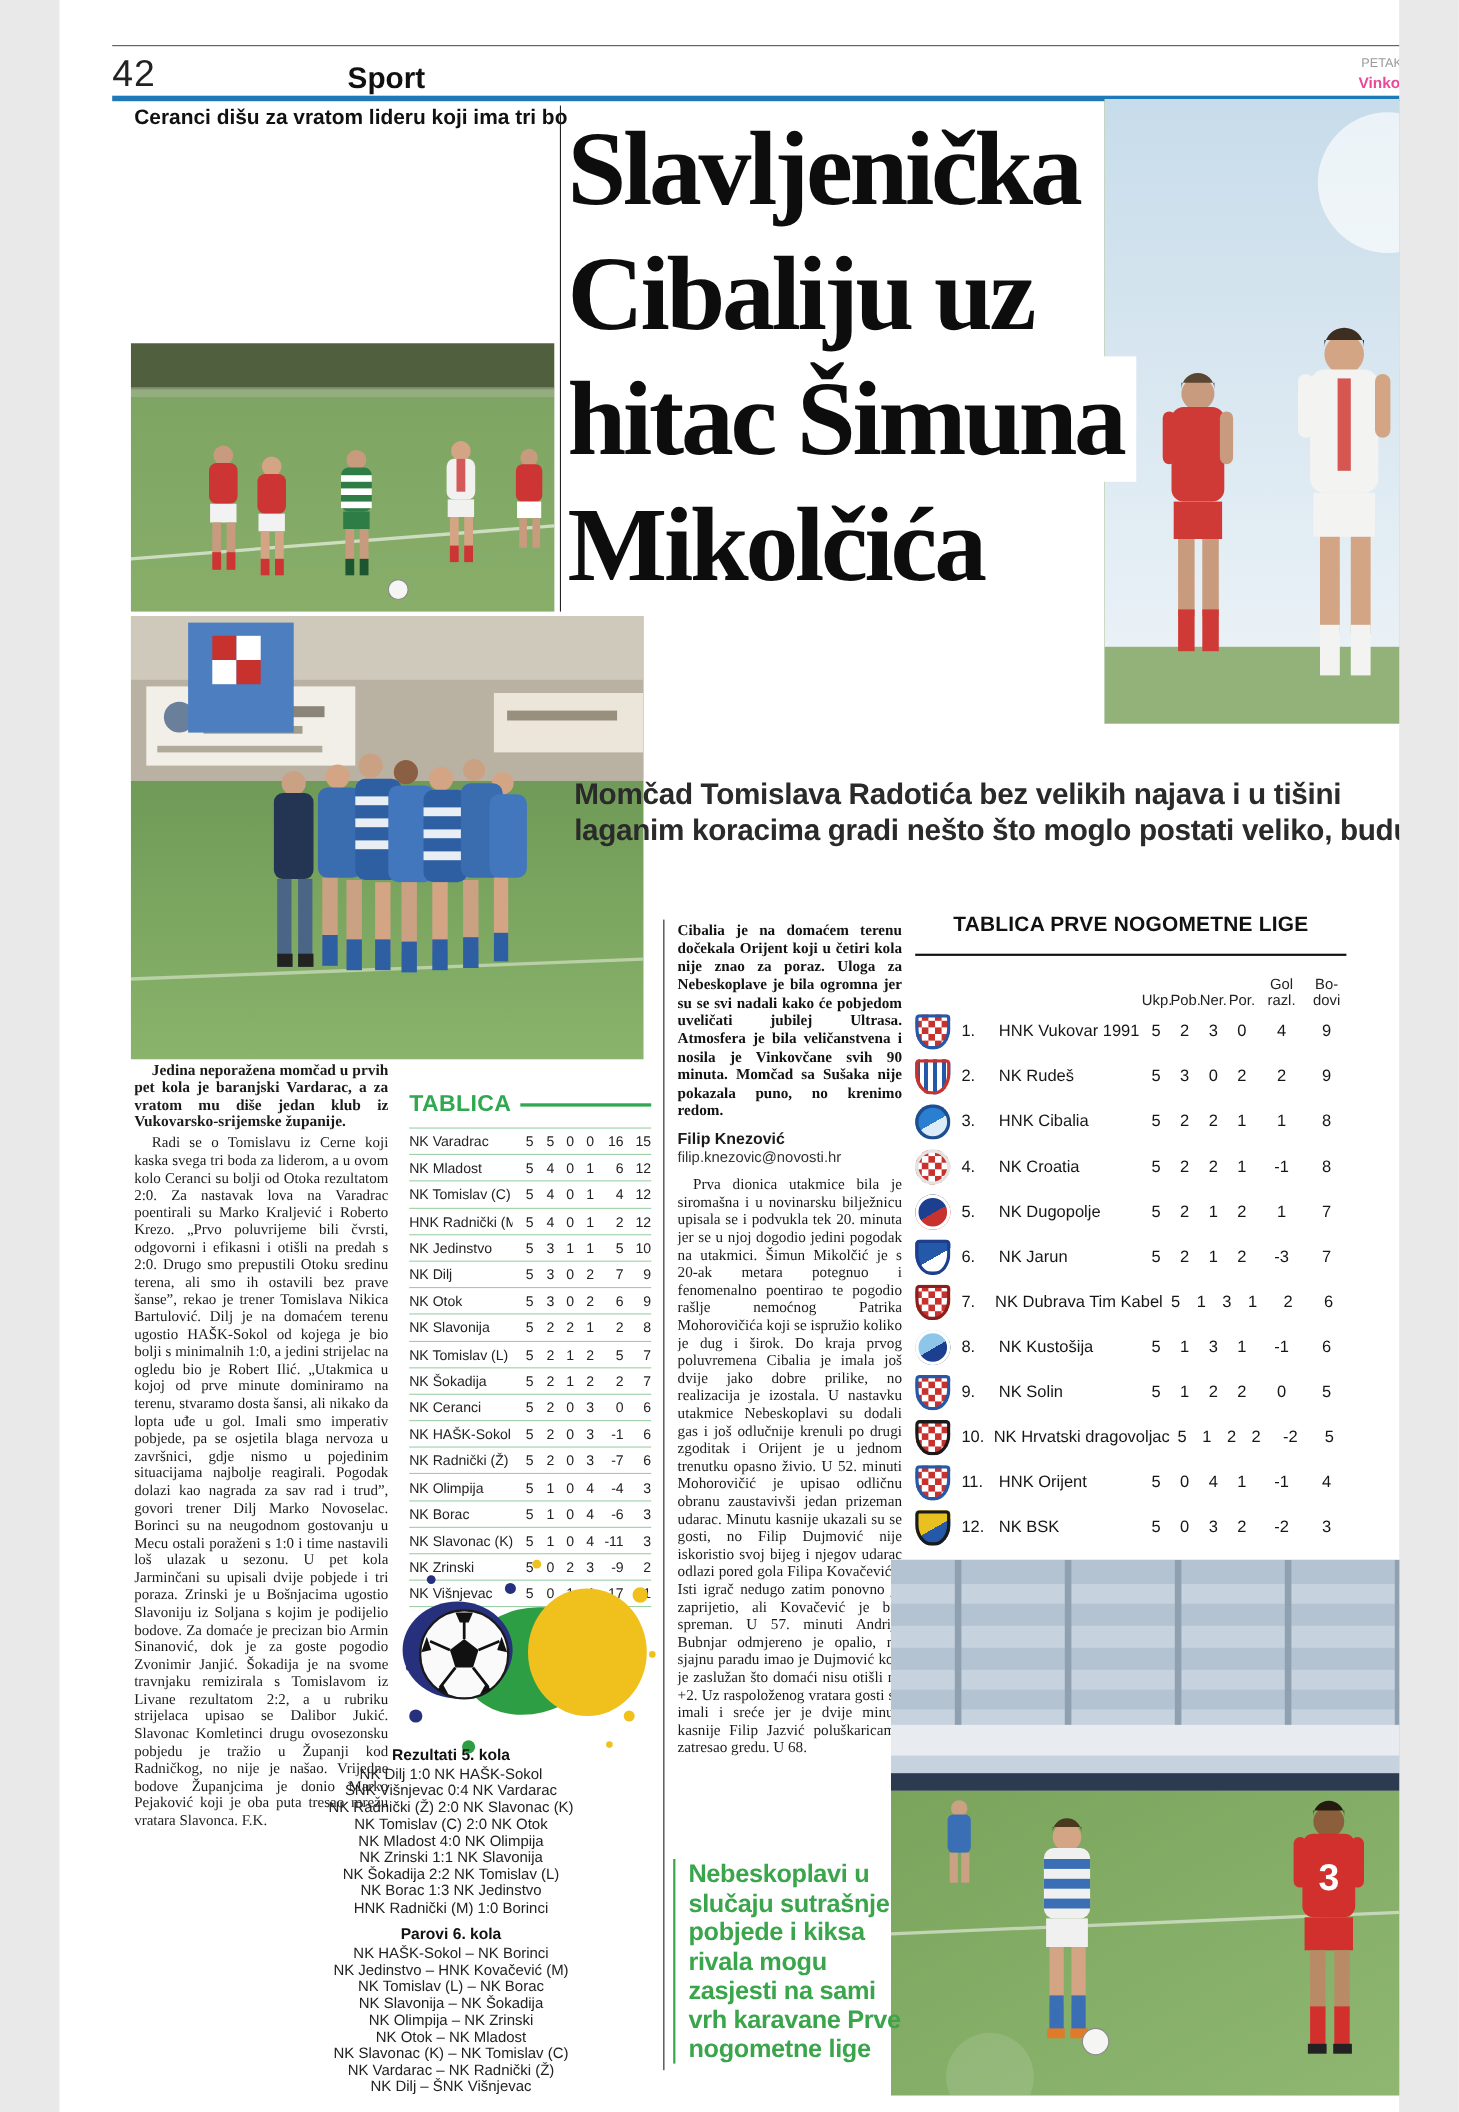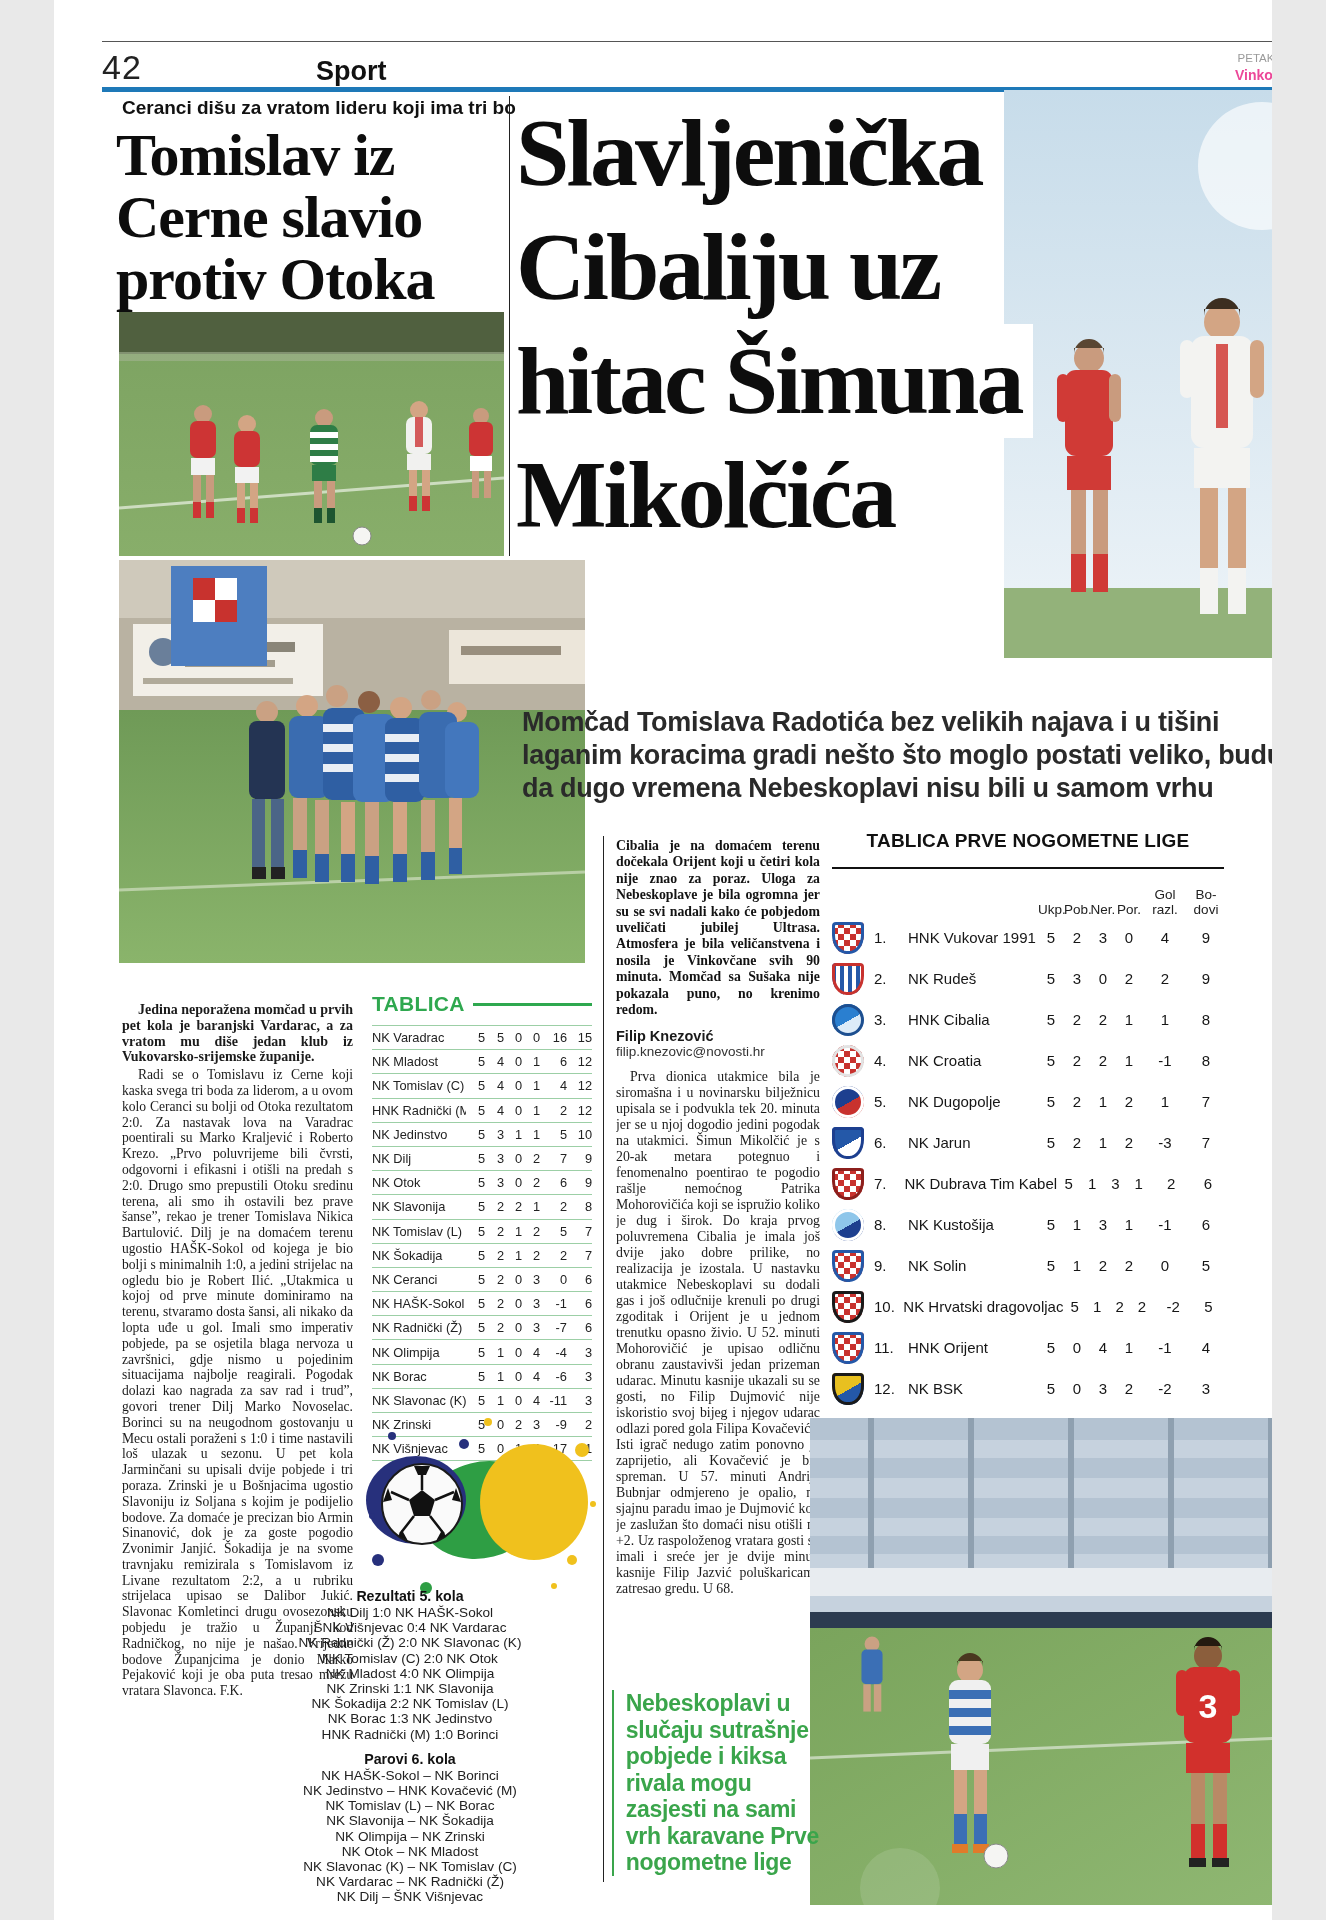--- a/index.html
+++ b/index.html
@@ -19,21 +19,21 @@
   
   .kicker{left:68px;top:97px;font-size:19px;font-weight:bold;color:#111;}
   #left-headline{left:62px;top:124px;width:410px;}
   .lh-line{font-family:"Liberation Serif",serif;font-weight:bold;font-size:60px;line-height:62px;letter-spacing:-1px;color:#0d0d0d;}
   .divider-a{left:455px;top:96px;width:0;height:460px;border-left:1px solid #222;}
   .divider-b{left:549px;top:836px;width:0;height:1046px;border-left:1px solid #222;}
 
   .photo{overflow:hidden;background:#9db58a;}
   .photo svg{display:block;}
 
-  #left-body{left:68px;top:1002px;width:231px;height:888px;overflow:hidden;
+  #left-body{left:68px;top:966px;width:231px;height:888px;overflow:hidden;
              font-family:"Liberation Serif",serif;font-size:13.6px;line-height:15.8px;text-align:justify;color:#1b1b1b;}
   #left-body .lead{font-weight:bold;font-size:14px;text-indent:16px;}
   #left-body .bodyp{text-indent:16px;}
 
   
   #mini-table{left:318px;top:992px;width:220px;}
   .mtitle-row{display:flex;align-items:center;gap:8px;margin-bottom:9px;}
   .mtitle{color:#2fa84f;font-weight:bold;font-size:21px;letter-spacing:.3px;}
   .mtitle-line{flex:1;height:3px;background:#2fa84f;}
   .mrow{display:flex;align-items:center;height:23.2px;border-top:1.5px solid #9ccfa6;font-size:12.8px;color:#222;}
@@ -97,25 +97,20 @@
   <div class="abs topline"></div>
   <div class="abs pagenum">42</div>
   <div class="abs section">Sport</div>
   <div class="abs hdr-right">
     <div class="hdr-date">PETAK 16.9.2022.</div>
     <div class="hdr-pub">Vinkovački list</div>
   </div>
   <div class="abs bluebar"></div>
 
   <div class="abs kicker">Ceranci dišu za vratom lideru koji ima tri boda više</div>
-  <div class="abs" id="left-headline">
-      <div class="lh-line">Tomislav iz</div>
-      <div class="lh-line">Cerne slavio</div>
-      <div class="lh-line">protiv Otoka</div>
-    </div>
   <div class="abs divider-a"></div>
   <div class="abs divider-b"></div>
 
   <div class="abs photo" style="left:65px;top:312px;width:385px;height:244px;">
     <svg width="385" height="244" viewBox="0 0 385 244">
       <defs>
           <linearGradient id="g1" x1="0" y1="0" x2="0" y2="1">
         <stop offset="0" stop-color="#7ca261"></stop>
             <stop offset="1" stop-color="#88ae6a"></stop>
           </linearGradient>
@@ -519,21 +514,20 @@
 
   <div class="abs" id="main-headline">
       <div class="bh-line"><span class="bh-span">Slavljenička</span></div>
       <div class="bh-line"><span class="bh-span">Cibaliju uz</span></div>
       <div class="bh-line"><span class="bh-span">hitac Šimuna</span></div>
       <div class="bh-line"><span class="bh-span">Mikolčića</span></div>
     </div>
   <div class="abs" id="standfirst">
       <div class="sf-line">Momčad Tomislava Radotića bez velikih najava i u tišini</div>
       <div class="sf-line">laganim koracima gradi nešto što moglo postati veliko, budući</div>
-      <div class="sf-line">da dugo vremena Nebeskoplavi nisu bili u samom vrhu</div>
     </div>
 
   <div class="abs" id="mid-col">
     <p class="intro" style="margin:0;">Cibalia je na domaćem terenu dočekala Orijent koji u četiri kola nije znao za poraz. Uloga za Nebeskoplave je bila ogromna jer su se svi nadali kako će pobjedom uveličati jubilej Ultrasa. Atmosfera je bila veličanstvena i nosila je Vinkovčane svih 90 minuta. Momčad sa Sušaka nije pokazala puno, no krenimo redom.</p>
     <div class="byline">
       <div class="author">Filip Knezović</div>
       <div class="email">filip.knezovic@novosti.hr</div>
     </div>
     <p class="mbody" style="margin:0;">Prva dionica utakmice bila je siromašna i u novinarsku bilježnicu upisala se i podvukla tek 20. minuta jer se u njoj dogodio jedini pogodak na utakmici. Šimun Mikolčić je s 20-ak metara potegnuo i fenomenalno poentirao te pogodio rašlje nemoćnog Patrika Mohorovičića koji se ispružio koliko je dug i širok. Do kraja prvog poluvremena Cibalia je imala još dvije jako dobre prilike, no realizacija je izostala. U nastavku utakmice Nebeskoplavi su dodali gas i još odlučnije krenuli po drugi zgoditak i Orijent je u jednom trenutku opasno živio. U 52. minuti Mohorovičić je upisao odličnu obranu zaustavivši jedan prizeman udarac. Minutu kasnije ukazali su se gosti, no Filip Dujmović nije iskoristio svoj bijeg i njegov udarac odlazi pored gola Filipa Kovačevića. Isti igrač nedugo zatim ponovno je zaprijetio, ali Kovačević je bio spreman. U 57. minuti Andrija Bubnjar odmjereno je opalio, no sjajnu paradu imao je Dujmović koji je zaslužan što domaći nisu otišli na +2. Uz raspoloženog vratara gosti su imali i sreće jer je dvije minuti kasnije Filip Jazvić poluškaricama zatresao gredu. U 68.</p>
   </div>

